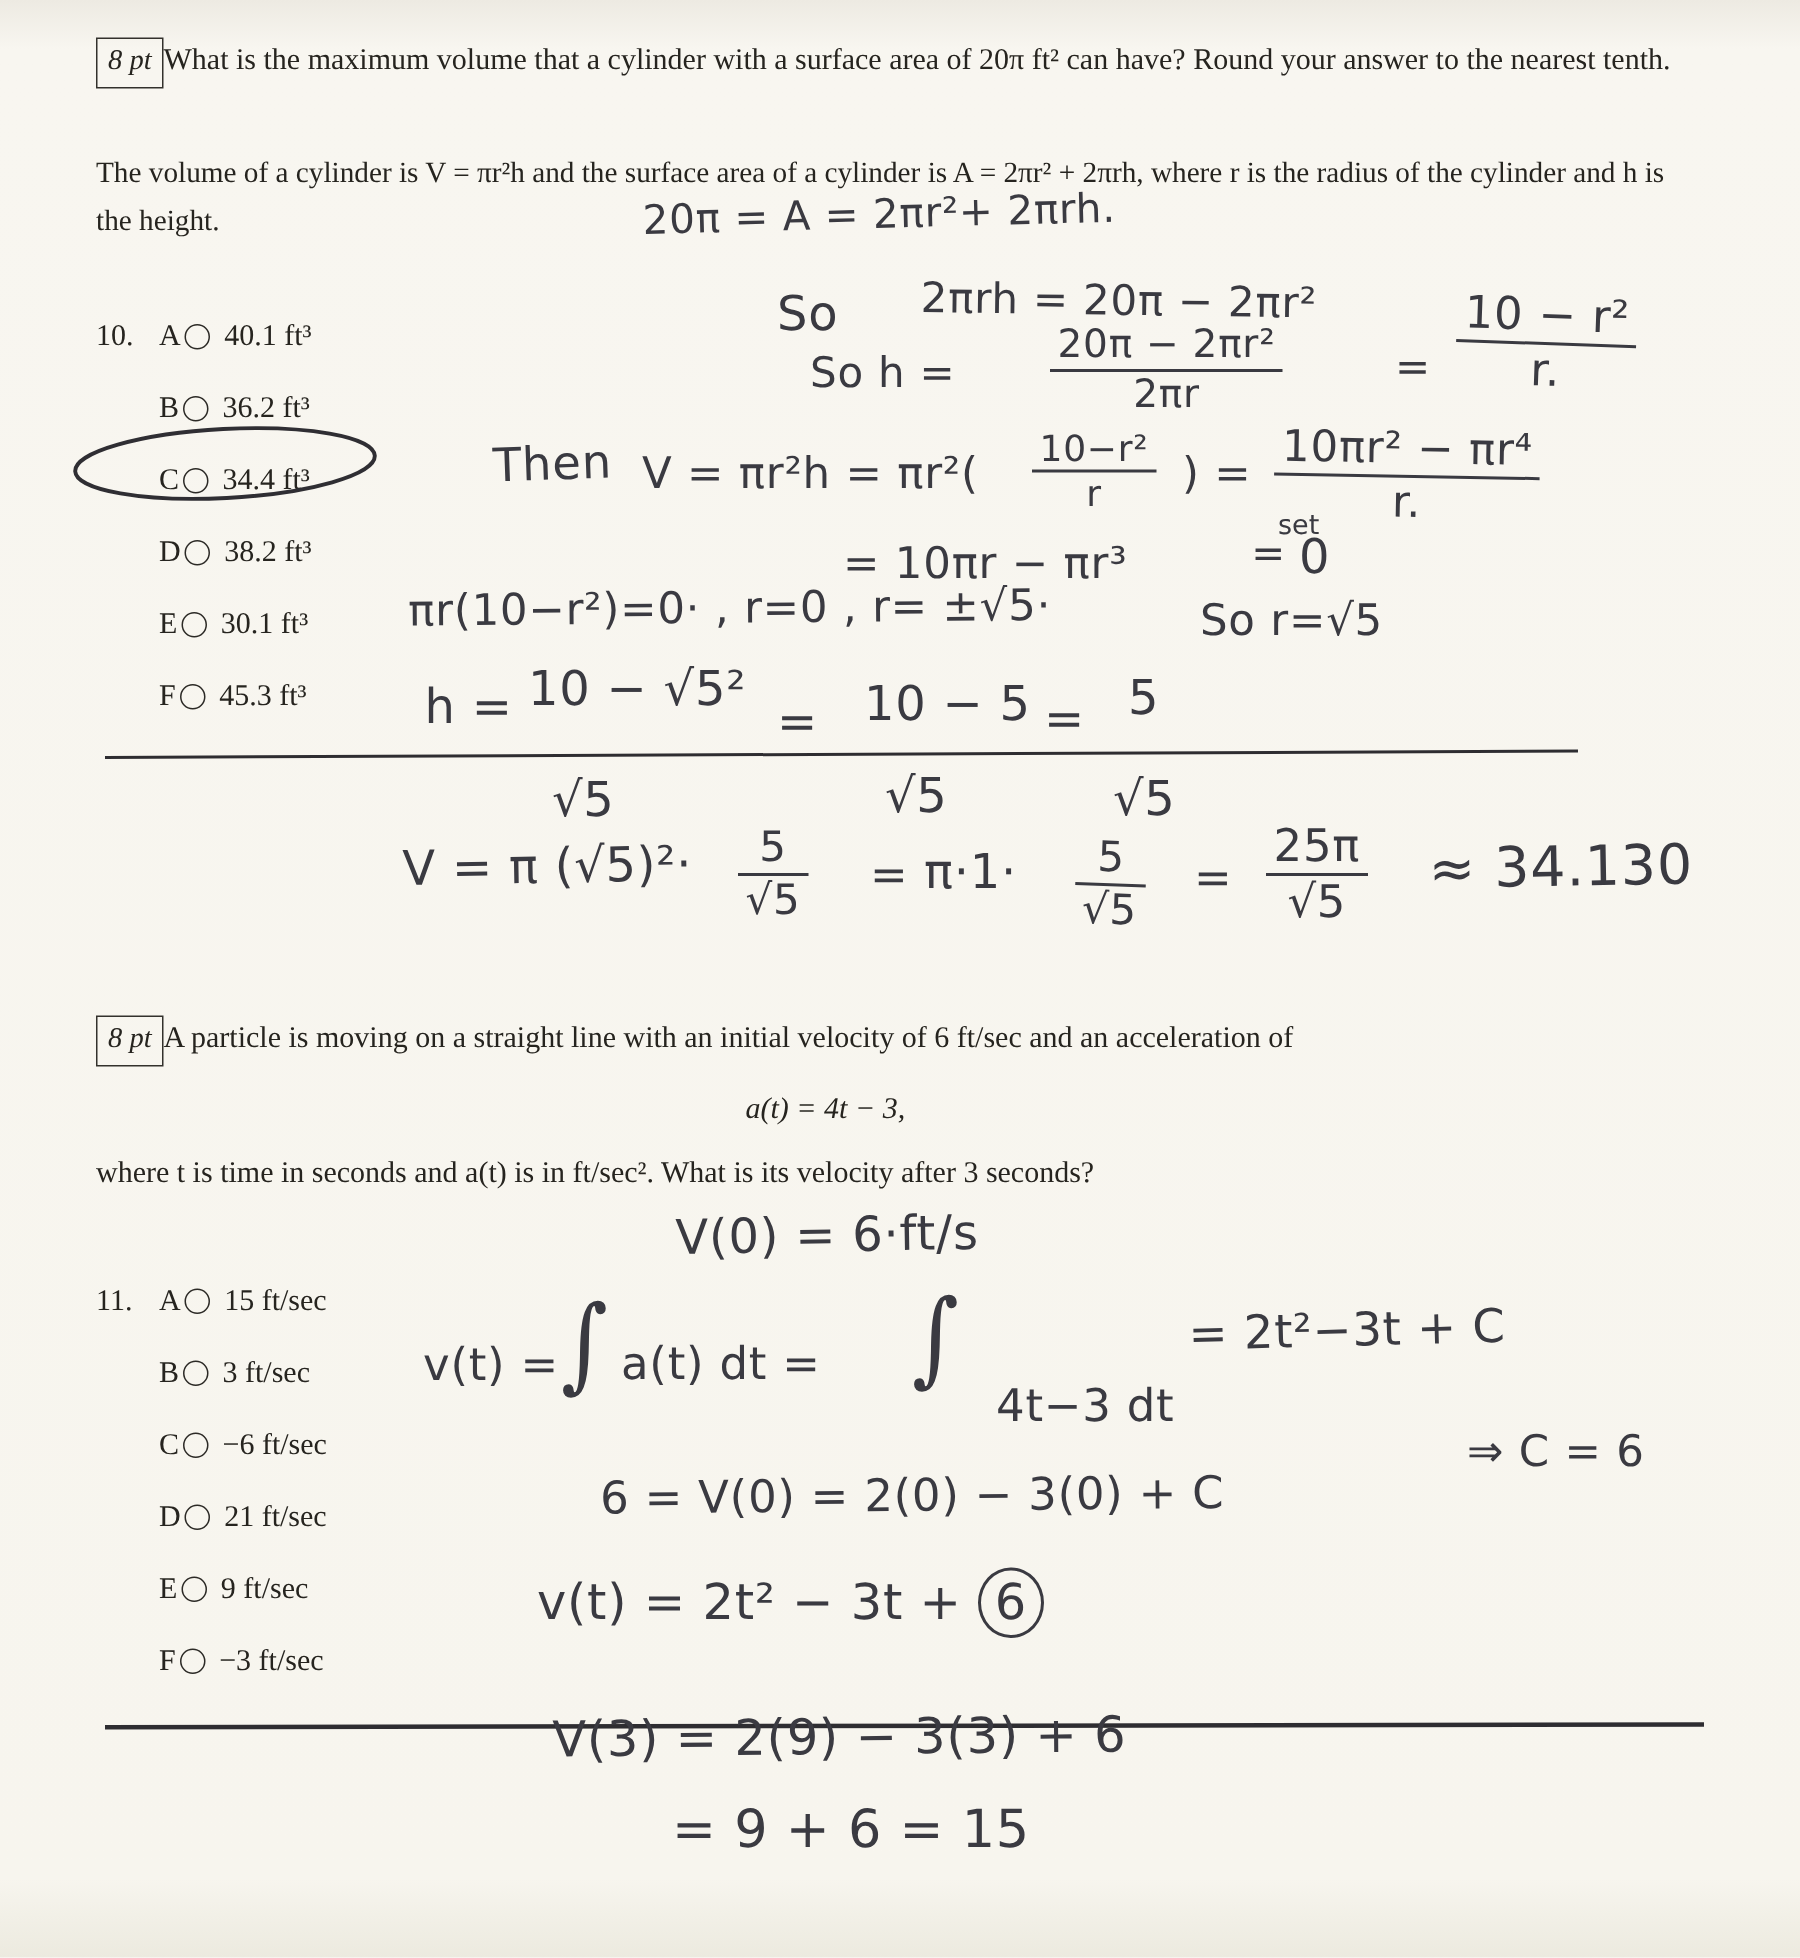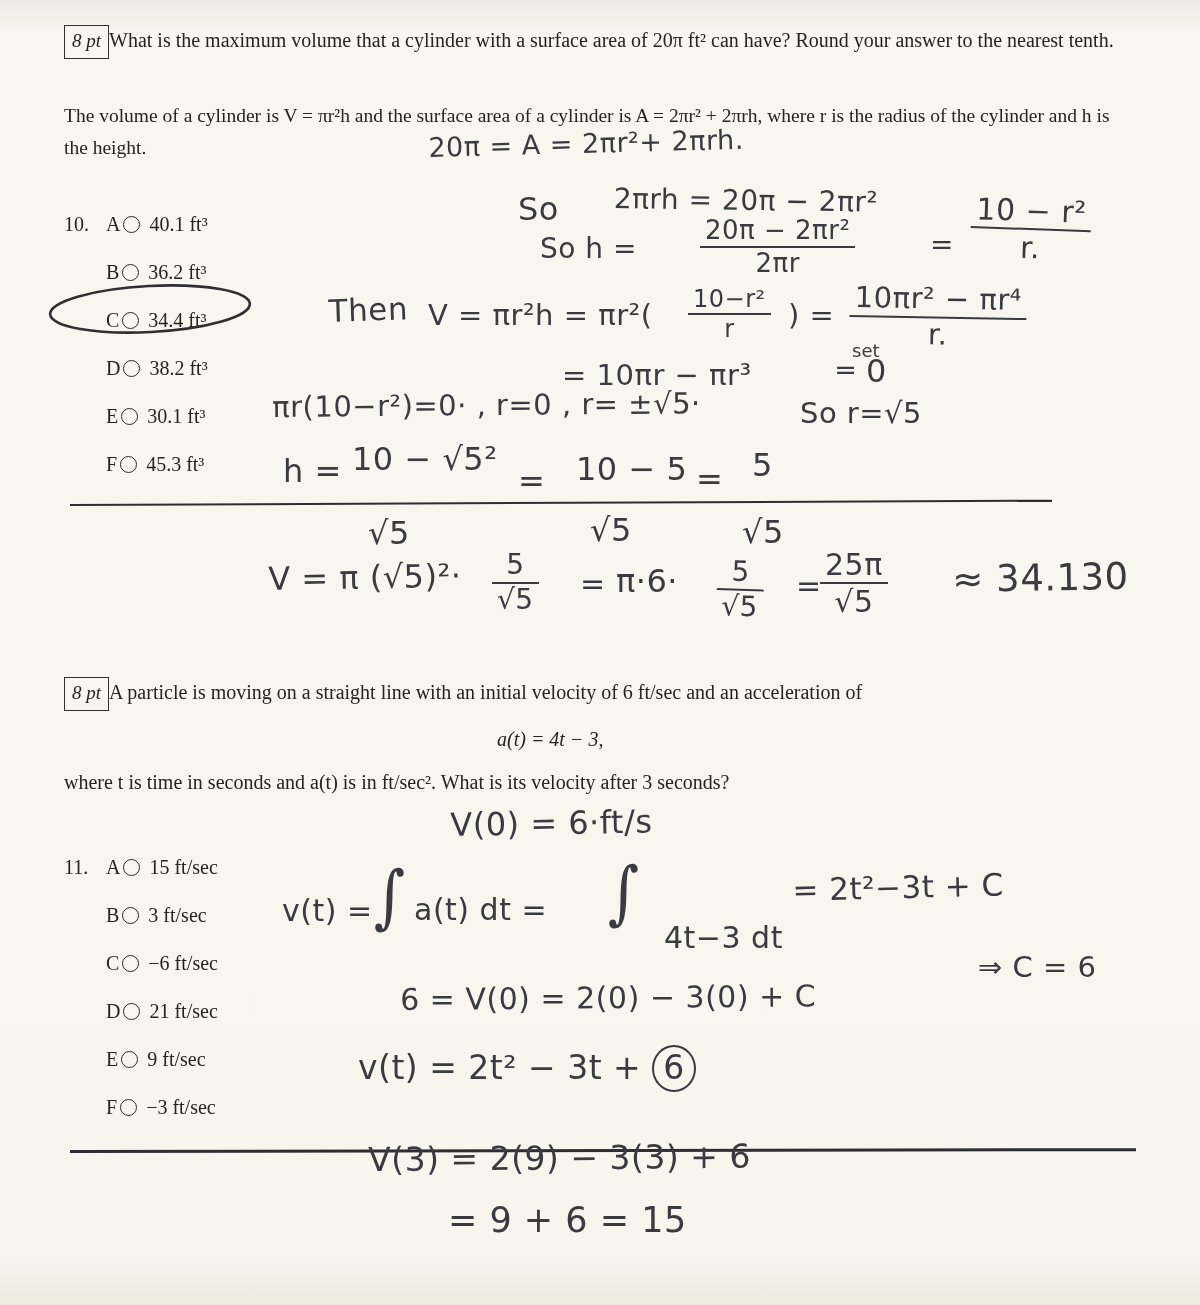--- a/index.html
+++ b/index.html
@@ -149,29 +149,29 @@
 <span class="hw" style="left:742px; top:513px; font-size:32px;">√5</span>
 
 <span class="hw" style="left:268px; top:560px; font-size:32px; transform:rotate(-1deg);">V = π (√5)²·</span>
 <span class="hw" style="left:492px; top:550px; font-size:28px;">
   <span class="fr">
     <span class="num">5</span>
     <span class="den">√5</span>
   </span>
 </span>
 <span class="hw" style="left:580px; top:566px; font-size:30px;">=</span>
-<span class="hw" style="left:616px; top:562px; font-size:32px;">π·6·</span>
+<span class="hw" style="left:616px; top:562px; font-size:32px;">π·1·</span>
 <span class="hw" style="left:718px; top:556px; font-size:28px; transform:rotate(2deg);">
   <span class="fr">
     <span class="num">5</span>
     <span class="den">√5</span>
   </span>
 </span>
 <span class="hw" style="left:796px; top:568px; font-size:30px;">=</span>
-<span class="hw" style="left:820px; top:548px; font-size:30px;">
+<span class="hw" style="left:844px; top:548px; font-size:30px;">
   <span class="fr">
     <span class="num">25π</span>
     <span class="den">√5</span>
   </span>
 </span>
 <span class="hw" style="left:952px; top:558px; font-size:37px; transform:rotate(-1deg);">≈ 34.130</span>
 
 <div class="para" style="left:64px; top:676px; width:1092px;">
   <span class="ptbox">8 pt</span><span>A particle is moving on a straight line with an initial velocity of 6 ft/sec and an acceleration of</span>
 </div>

